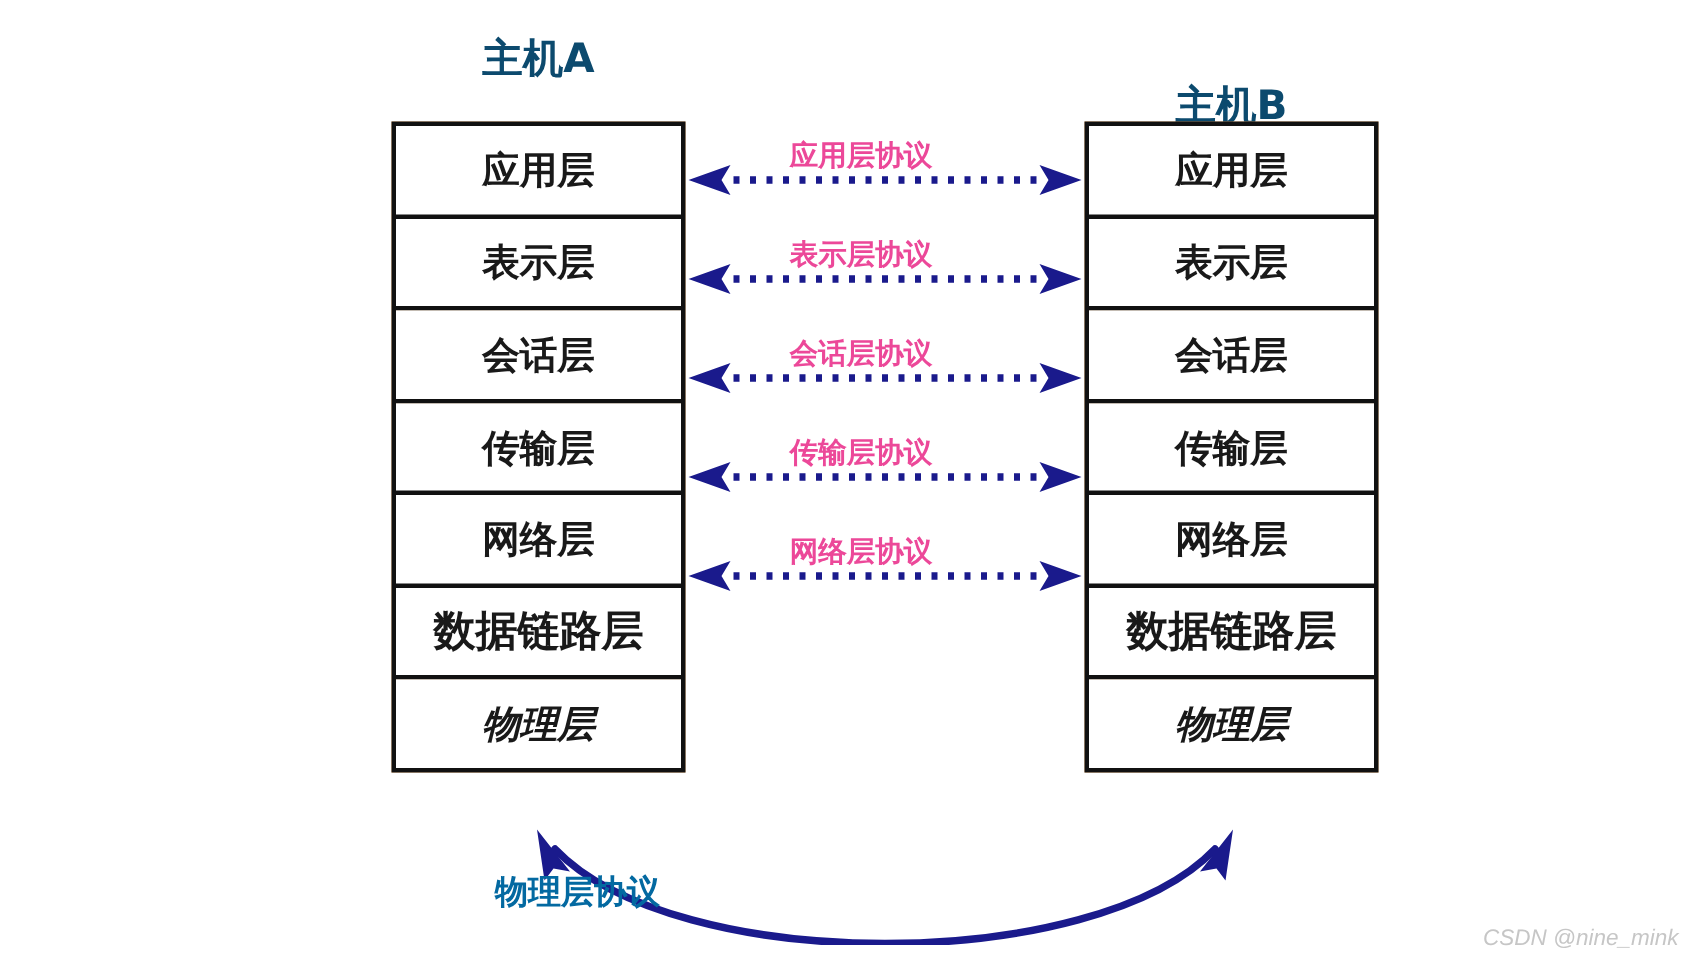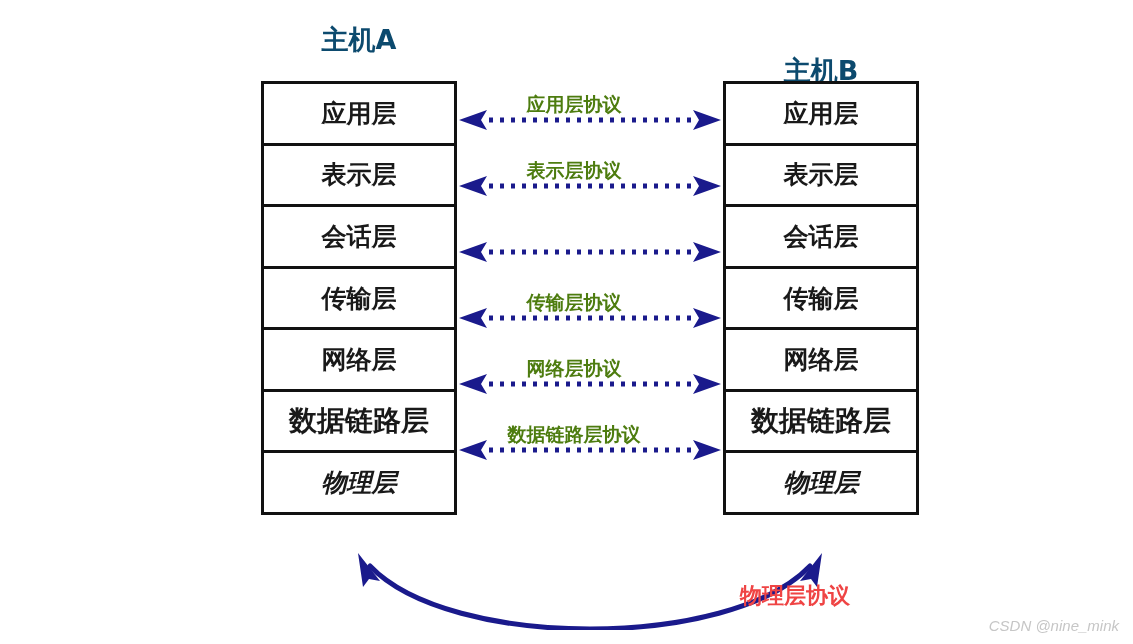--- a/index.html
+++ b/index.html
@@ -78,21 +78,21 @@
     height: 30px;
   }
   .proto-label {
     position: absolute;
     left: 0;
     width: 234px;
     bottom: 17px;
     text-align: center;
     font-size: 19px;
     font-weight: bold;
-    color: #4d7c0f;
+    color: #ec4899;
     white-space: nowrap;
     line-height: 1;
   }
   .proto-svg {
     position: absolute;
     left: 0;
     bottom: 0;
     width: 266px;
     height: 22px;
     display: block;
@@ -109,24 +109,24 @@
   #physical-arc-svg {
     display: block;
     width: 520px;
     height: 90px;
   }
   #physical-arc-label {
     position: absolute;
     left: 0;
     top: 45px;
     width: 520px;
-    text-align: right;
+    text-align: left;
     font-size: 22px;
     font-weight: bold;
-    color: #ef4444;
+    color: #0369a1;
     white-space: nowrap;
     line-height: 1;
   }
 
   
   #watermark {
     position: absolute;
     right: 14px;
     bottom: 10px;
     font-size: 15px;
@@ -204,20 +204,21 @@
   <div class="proto-row" style="top:167px;padding-left:36px;">
     <div class="proto-label">表示层协议</div>
     <svg class="proto-svg" viewBox="0 0 266 22" preserveAspectRatio="none">
       <polygon points="2,11 30,1 24,11 30,21" fill="#1a1a8c"></polygon>
       <line x1="32" y1="11" x2="234" y2="11" stroke="#1a1a8c" stroke-width="5" stroke-dasharray="4 7" stroke-linecap="butt"></line>
       <polygon points="264,11 236,1 242,11 236,21" fill="#1a1a8c"></polygon>
     </svg>
   </div>
 
   <div class="proto-row" style="top:233px;">
+    <div class="proto-label">会话层协议</div>
     <svg class="proto-svg" viewBox="0 0 266 22" preserveAspectRatio="none">
       <polygon points="2,11 30,1 24,11 30,21" fill="#1a1a8c"></polygon>
       <line x1="32" y1="11" x2="234" y2="11" stroke="#1a1a8c" stroke-width="5" stroke-dasharray="4 7" stroke-linecap="butt"></line>
       <polygon points="264,11 236,1 242,11 236,21" fill="#1a1a8c"></polygon>
     </svg>
   </div>
 
   <div class="proto-row" style="top:365px;">
     <div class="proto-label">网络层协议</div>
     <svg class="proto-svg" viewBox="0 0 266 22" preserveAspectRatio="none">
@@ -229,28 +230,20 @@
 
   <div class="proto-row" style="top:299px;">
     <div class="proto-label">传输层协议</div>
     <svg class="proto-svg" viewBox="0 0 266 22" preserveAspectRatio="none">
       <polygon points="2,11 30,1 24,11 30,21" fill="#1a1a8c"></polygon>
       <line x1="32" y1="11" x2="234" y2="11" stroke="#1a1a8c" stroke-width="5" stroke-dasharray="4 7" stroke-linecap="butt"></line>
       <polygon points="264,11 236,1 242,11 236,21" fill="#1a1a8c"></polygon>
     </svg>
   </div>
 
-  <div class="proto-row" style="top:431px;">
-    <div class="proto-label">数据链路层协议</div>
-    <svg class="proto-svg" viewBox="0 0 266 22" preserveAspectRatio="none">
-      <polygon points="2,11 30,1 24,11 30,21" fill="#1a1a8c"></polygon>
-      <line x1="32" y1="11" x2="234" y2="11" stroke="#1a1a8c" stroke-width="5" stroke-dasharray="4 7" stroke-linecap="butt"></line>
-      <polygon points="264,11 236,1 242,11 236,21" fill="#1a1a8c"></polygon>
-    </svg>
-  </div>
 
   <div id="physical-arc-wrap">
     <svg id="physical-arc-svg" viewBox="0 0 520 90" preserveAspectRatio="none">
       <path d="M 40 26 C 120 110, 400 110, 480 26" fill="none" stroke="#1a1a8c" stroke-width="5" stroke-linecap="round"></path>
       <polygon points="28,13 50,41 39,39 33,47" fill="#1a1a8c"></polygon>
       <polygon points="492,13 470,41 481,39 487,47" fill="#1a1a8c"></polygon>
     </svg>
     <div id="physical-arc-label">物理层协议</div>
   </div>
 

